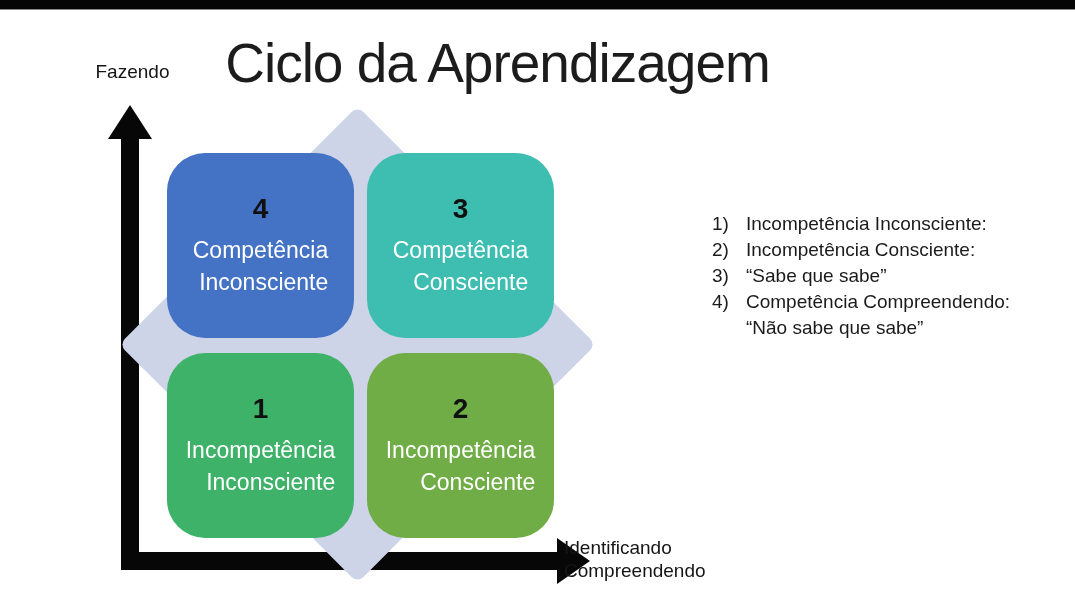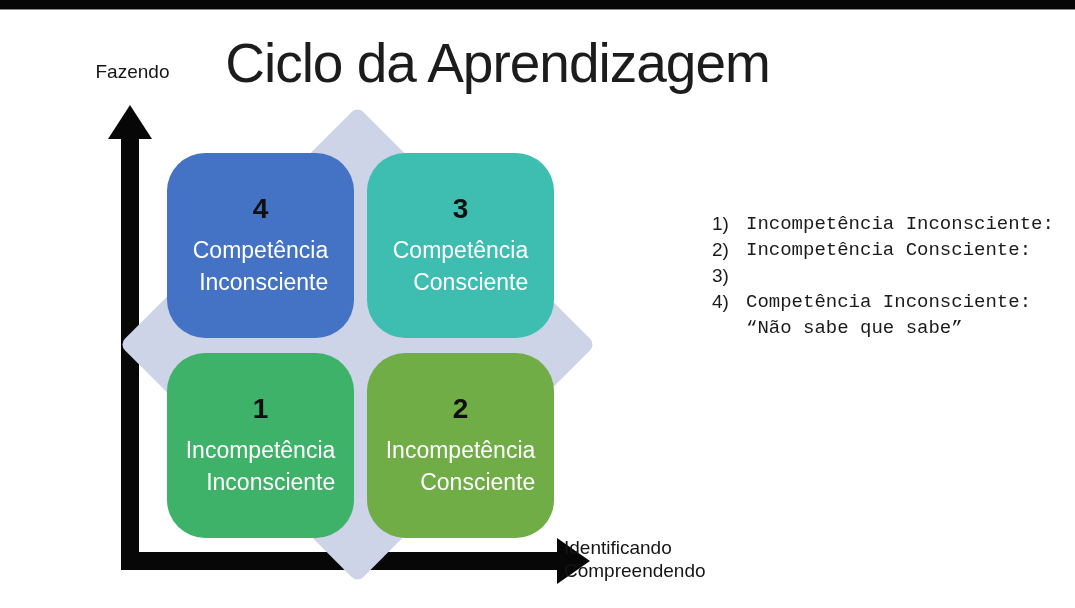--- a/index.html
+++ b/index.html
@@ -117,21 +117,21 @@
     font-size: 19px;
     line-height: 26px;
     color: #1b1b1b;
     z-index: 2;
   }
   .legend-item { display: flex; }
   .legend-item-number {
     width: 34px;
     flex: 0 0 34px;
   }
-  .legend-item-text { flex: 1; font-family: Liberation Mono, monospace; }
+  .legend-item-text { flex: 1; }
 </style>
 </head>
 <body>
 
 <div class="canvas">
 
   <div class="top-bar"></div>
 
   <h1 class="page-title">Ciclo da Aprendizagem</h1>
 
@@ -193,24 +193,25 @@
     </div>
     <div class="legend-item">
       <div class="legend-item-number">2)</div>
       <div class="legend-item-text">
         <div>Incompetência Consciente:</div>
       </div>
     </div>
     <div class="legend-item">
       <div class="legend-item-number">3)</div>
       <div class="legend-item-text">
+        <div>“Sabe que sabe”</div>
       </div>
     </div>
     <div class="legend-item">
       <div class="legend-item-number">4)</div>
       <div class="legend-item-text">
-        <div>Competência Inconsciente:</div>
+        <div>Competência Compreendendo:</div>
         <div>“Não sabe que sabe”</div>
       </div>
     </div>
   </div>
 
 </div>
 
 </body></html>

